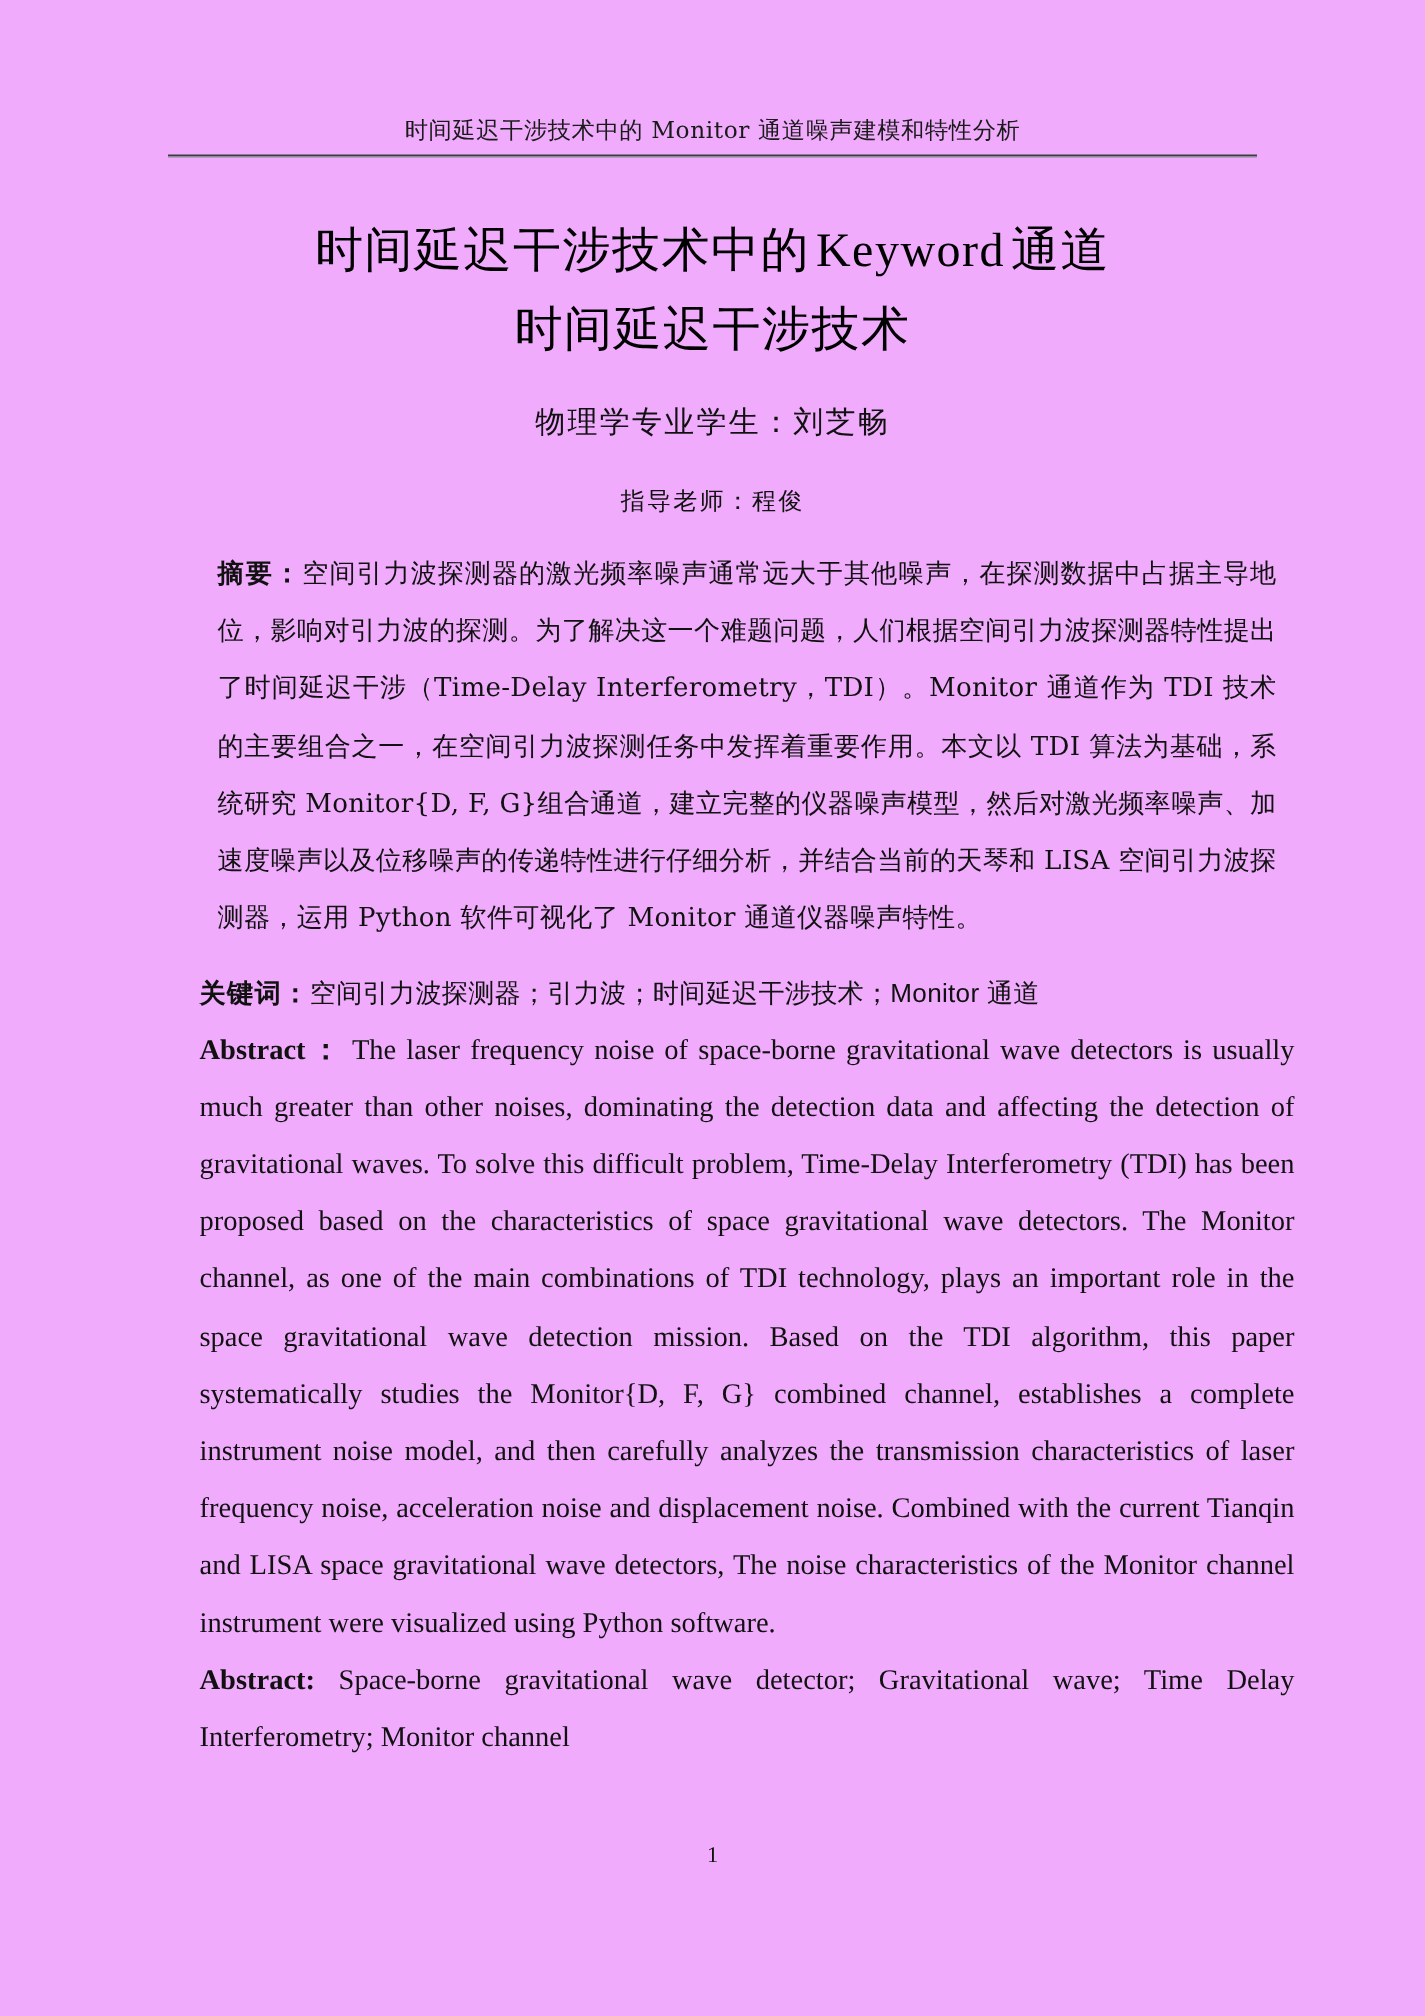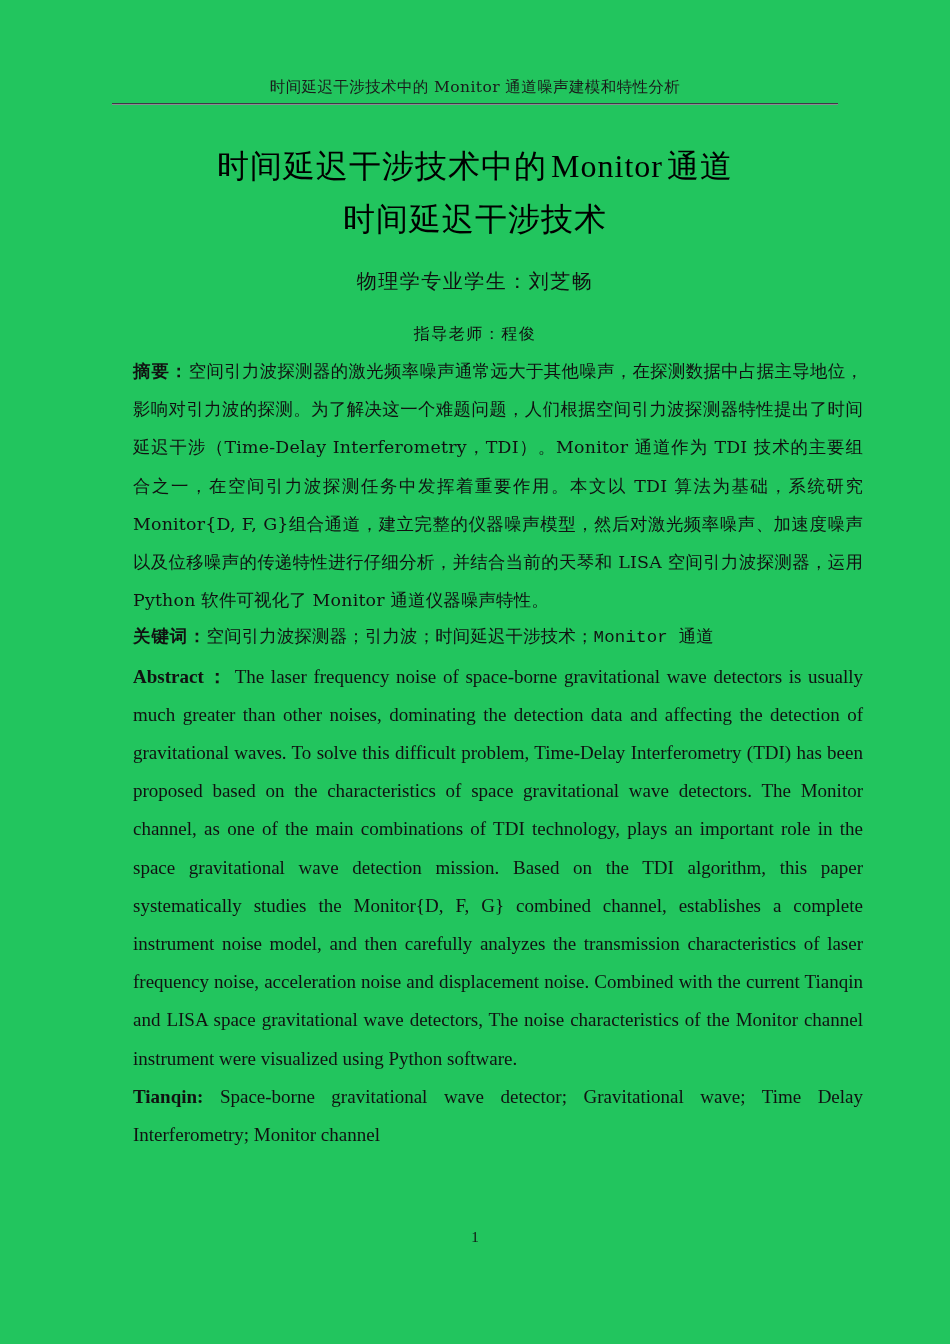--- a/index.html
+++ b/index.html
@@ -16,21 +16,21 @@
     color: #000000;
     overflow: hidden;
   }
 
   .page {
     position: absolute;
     left: 0;
     top: 0;
     width: 950px;
     height: 1344px;
-    background: #22c55e;
+    background: #f0abfc;
   }
 
   
   .header-zone {
     position: absolute;
     left: 0;
     top: 78px;
     width: 950px;
   }
   .header-text {
@@ -94,38 +94,38 @@
 
   
   .body-zone {
     position: absolute;
     left: 133px;
     top: 352px;
     width: 730px;
   }
 
   p.cn-para {
-    margin: 0;
+    margin: 12px;
     font-family: "DejaVu Serif", "Liberation Serif", serif;
     font-size: 17.4px;
     line-height: 38.2px;
     text-align: justify;
     text-justify: inter-character;
     letter-spacing: 0.2px;
     color: #111;
     text-indent: 0;
   }
   p.cn-para .lead {
     font-weight: bold;
     letter-spacing: 1px;
   }
 
   p.kw-cn {
     margin: 0;
-    font-family: Liberation Mono, monospace;
+    font-family: Liberation Sans, sans-serif;
     font-size: 17.4px;
     line-height: 38.2px;
     letter-spacing: 0.2px;
     color: #111;
   }
   p.kw-cn .lead {
     font-weight: bold;
     letter-spacing: 1px;
   }
 
@@ -168,37 +168,37 @@
 
 <div class="page">
 
   <div class="header-zone">
     <div class="header-text">时间延迟干涉技术中的 Monitor 通道噪声建模和特性分析</div>
     <div class="header-rule"></div>
   </div>
 
   <div class="title-block">
     <div class="doc-title-line">
-      <span>时间延迟干涉技术中的</span><span class="latin">Monitor</span><span>通道</span>
+      <span>时间延迟干涉技术中的</span><span class="latin">Keyword</span><span>通道</span>
     </div>
     <div class="doc-title-line">时间延迟干涉技术</div>
 
     <div class="byline">物理学专业学生：刘芝畅</div>
     <div class="advisor">指导老师：程俊</div>
   </div>
 
   <div class="body-zone">
 
     <p class="cn-para"><span class="lead">摘要：</span><span>空间引力波探测器的激光频率噪声通常远大于其他噪声，在探测数据中占据主导地位，影响对引力波的探测。为了解决这一个难题问题，人们根据空间引力波探测器特性提出了时间延迟干涉（Time-Delay Interferometry，TDI）。Monitor 通道作为 TDI 技术的主要组合之一，在空间引力波探测任务中发挥着重要作用。本文以 TDI 算法为基础，系统研究 Monitor{D, F, G}组合通道，建立完整的仪器噪声模型，然后对激光频率噪声、加速度噪声以及位移噪声的传递特性进行仔细分析，并结合当前的天琴和 LISA 空间引力波探测器，运用 Python 软件可视化了 Monitor 通道仪器噪声特性。</span></p>
 
     <p class="kw-cn"><span class="lead">关键词：</span><span>空间引力波探测器；引力波；时间延迟干涉技术；Monitor 通道</span></p>
 
     <p class="en-para"><span class="lead">Abstract</span><span class="lead-sep">：</span><span>The laser frequency noise of space-borne gravitational wave detectors is usually much greater than other noises, dominating the detection data and affecting the detection of gravitational waves. To solve this difficult problem, Time-Delay Interferometry (TDI) has been proposed based on the characteristics of space gravitational wave detectors. The Monitor channel, as one of the main combinations of TDI technology, plays an important role in the space gravitational wave detection mission. Based on the TDI algorithm, this paper systematically studies the Monitor{D, F, G} combined channel, establishes a complete instrument noise model, and then carefully analyzes the transmission characteristics of laser frequency noise, acceleration noise and displacement noise. Combined with the current Tianqin and LISA space gravitational wave detectors, The noise characteristics of the Monitor channel instrument were visualized using Python software.</span></p>
 
-    <p class="en-para kw-en"><span class="lead">Tianqin:</span>&nbsp;<span>Space-borne gravitational wave detector; Gravitational wave; Time Delay Interferometry; Monitor channel</span></p>
+    <p class="en-para kw-en"><span class="lead">Abstract:</span>&nbsp;<span>Space-borne gravitational wave detector; Gravitational wave; Time Delay Interferometry; Monitor channel</span></p>
 
   </div>
 
   <div class="footer-zone">
     <span class="page-number">1</span>
   </div>
 
 </div>
 
 </body></html>

